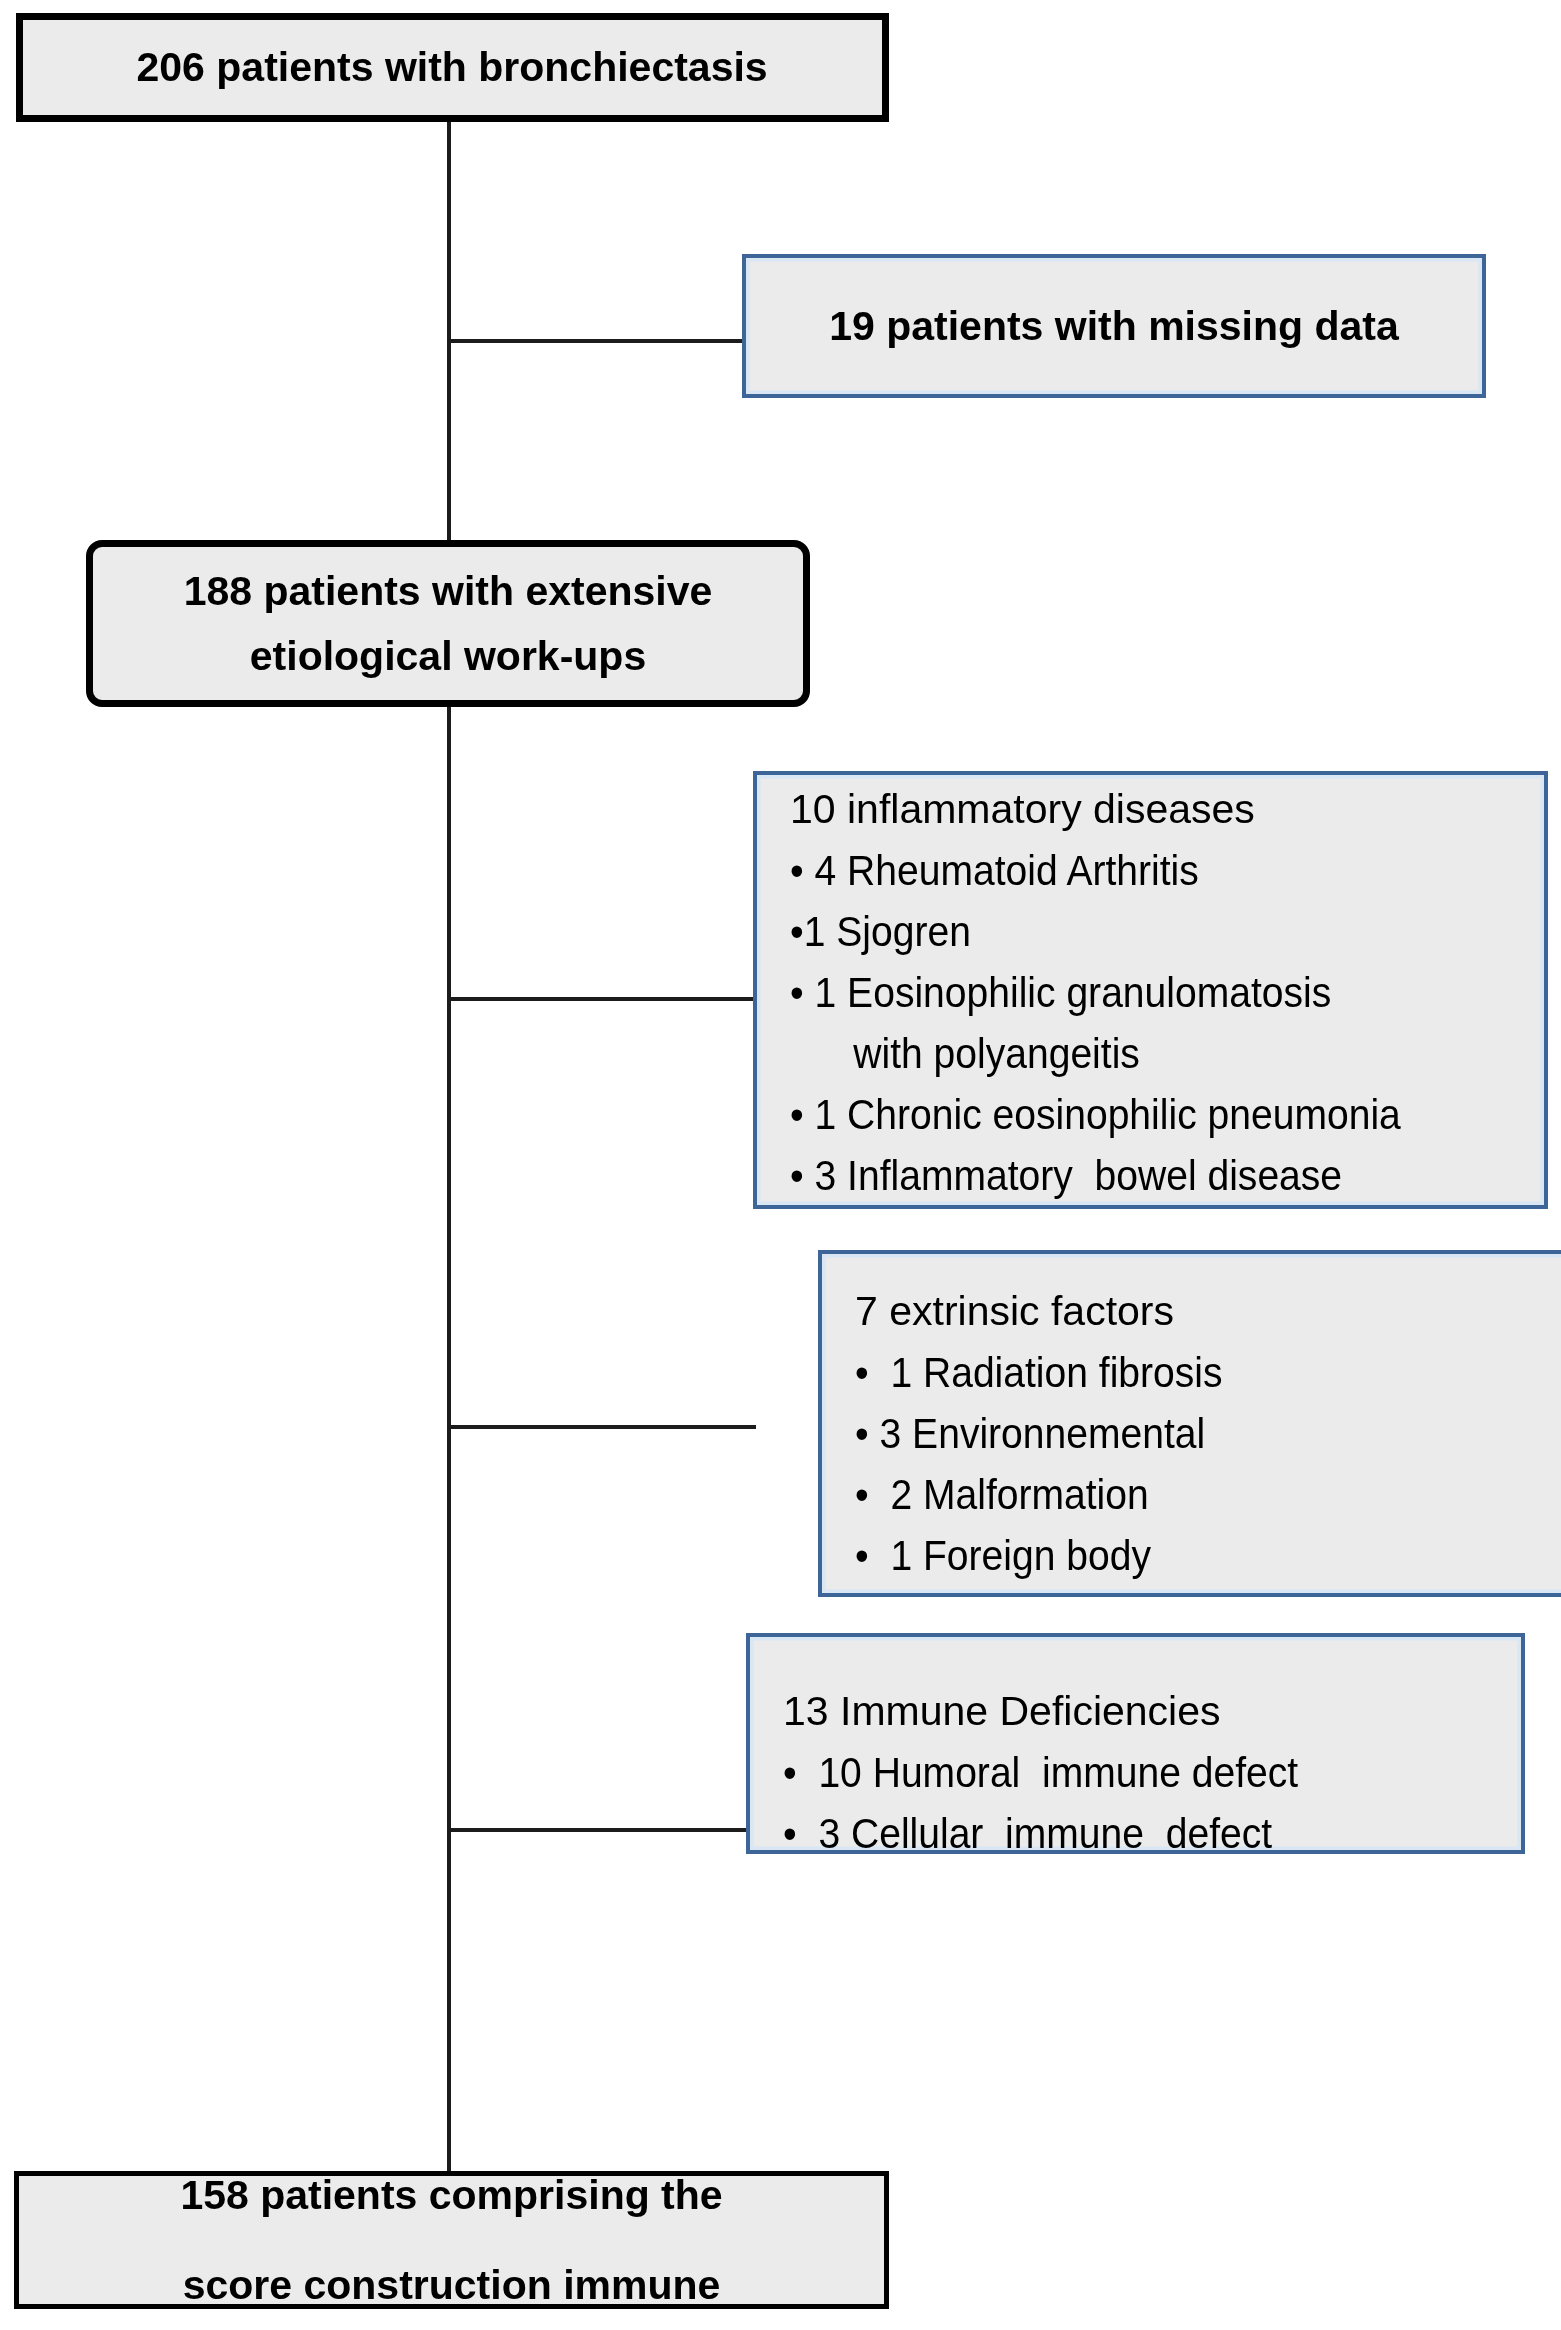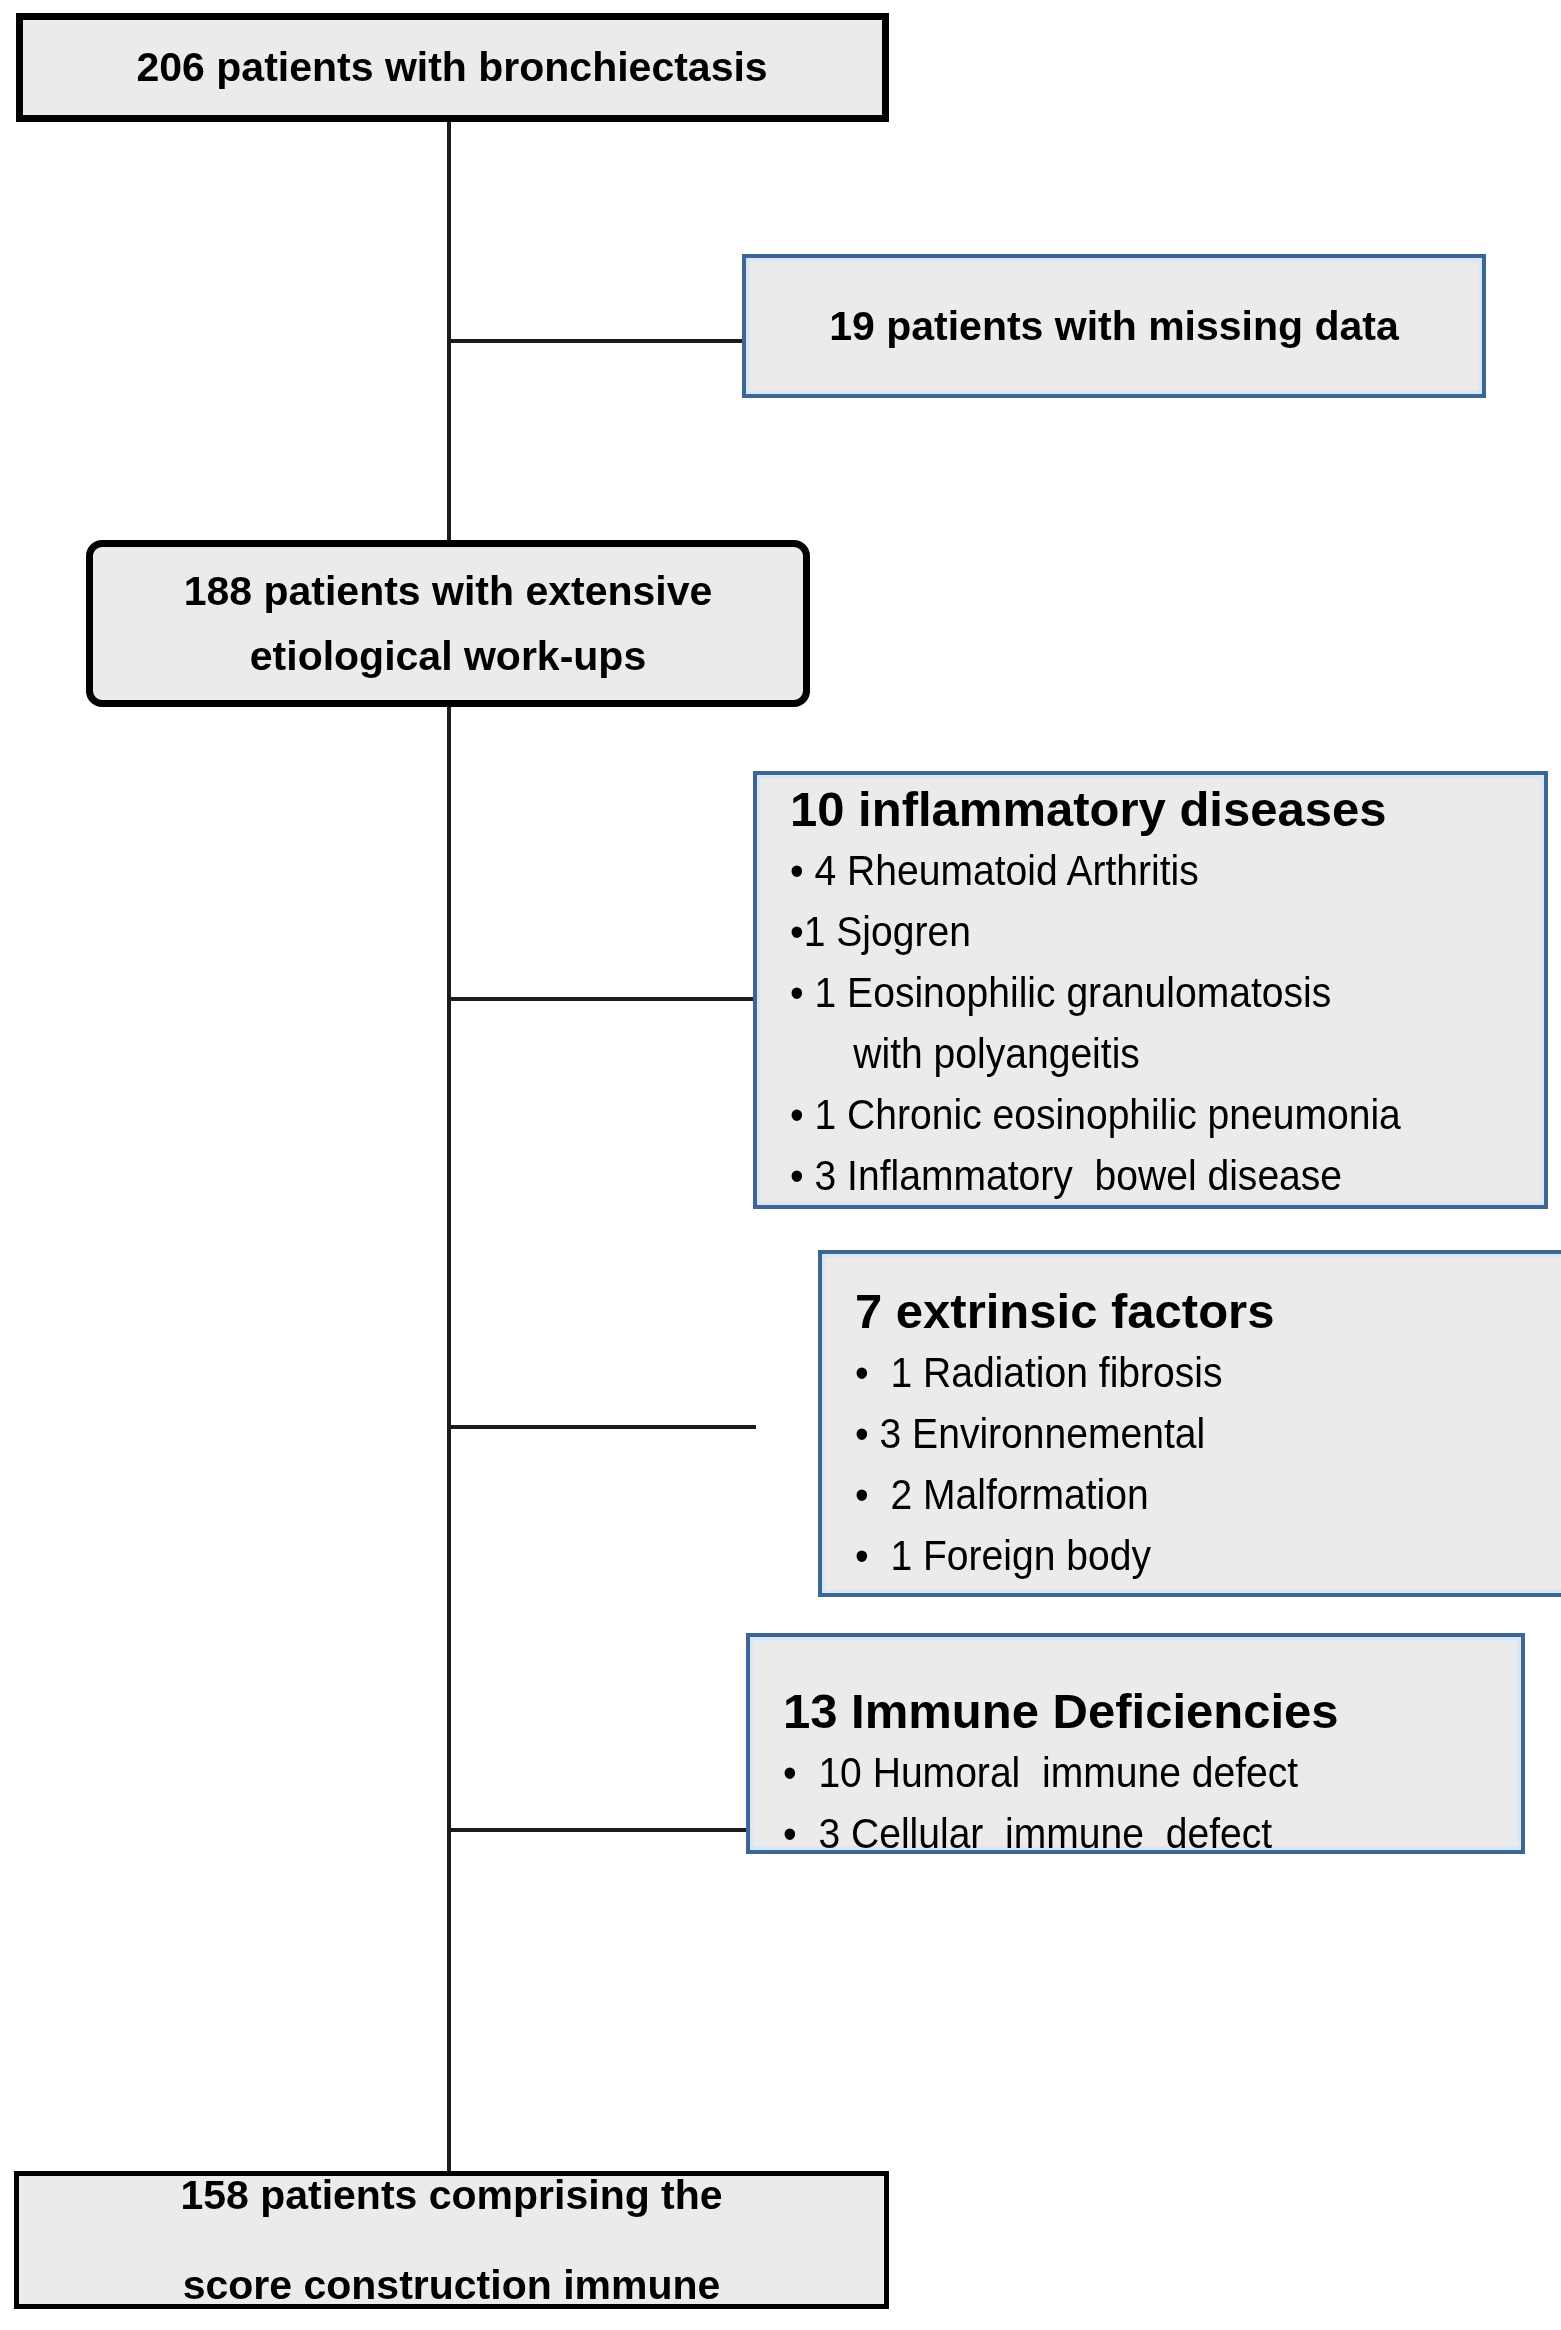--- a/index.html
+++ b/index.html
@@ -10,21 +10,21 @@
   .box{position:absolute;background:#ebebeb;box-sizing:border-box;}
   .b-black{border:7px solid #000000;}
   .b-black-thin{border:5px solid #000000;}
   .b-blue{border:4.2px solid #3e6598;box-shadow:inset 0 0 0 3.5px #d9e6f4;}
   .ctr{display:flex;flex-direction:column;align-items:center;justify-content:center;text-align:center;font-weight:700;}
   .t58{font-size:41px;}
   .lh92{line-height:65px;}
   .lh88{line-height:62px;}
   .line{position:absolute;background:#1c1c1c;}
   .list-box{padding:4.2px 12.7px 0 33px;}
-  .bt{font-size:49px;font-weight:700;line-height:61px;white-space:pre;}
+  .bt{font-size:41px;font-weight:400;line-height:61px;white-space:pre;}
   .li{font-size:42px;font-weight:400;line-height:61px;white-space:pre;transform:scaleX(.93);transform-origin:0 50%;}
   .cont{padding-left:68px;}
 </style>
 </head>
 <body>
 
 <div class="canvas">
 
   <div class="line" style="left:447px;top:122px;width:3.5px;height:2051px;"></div>
 

